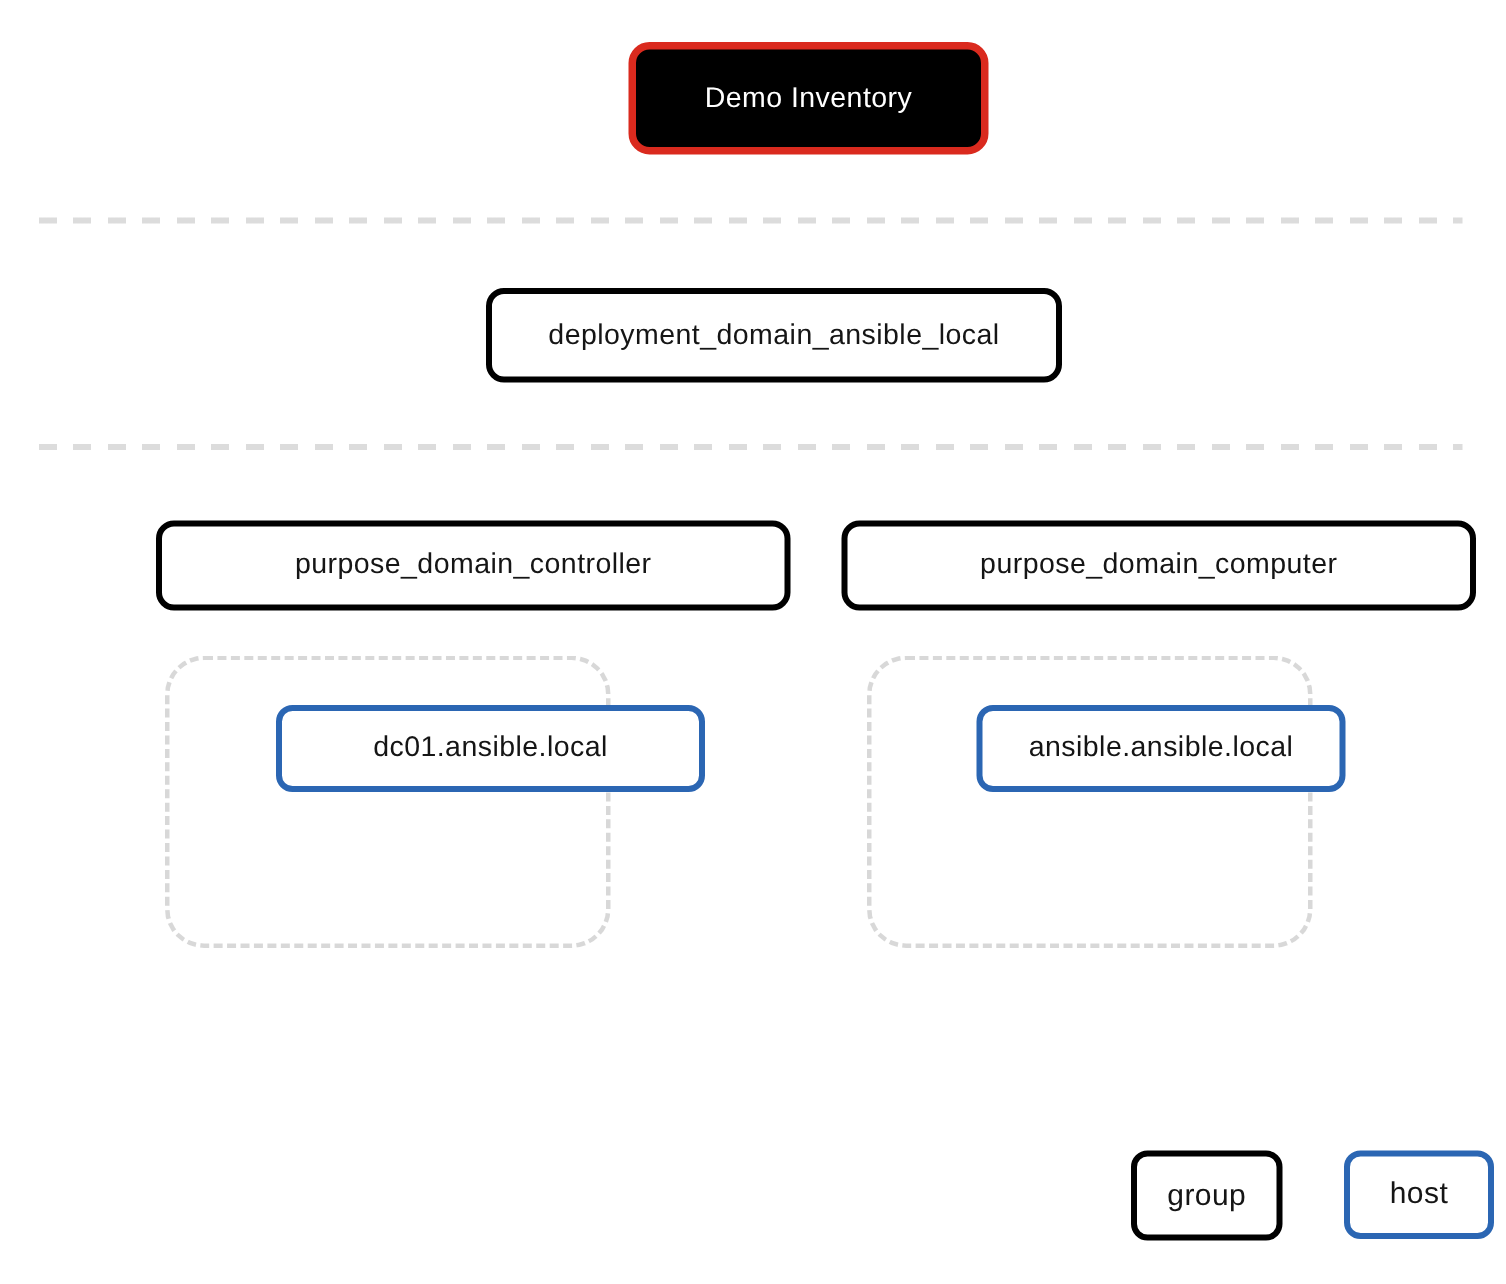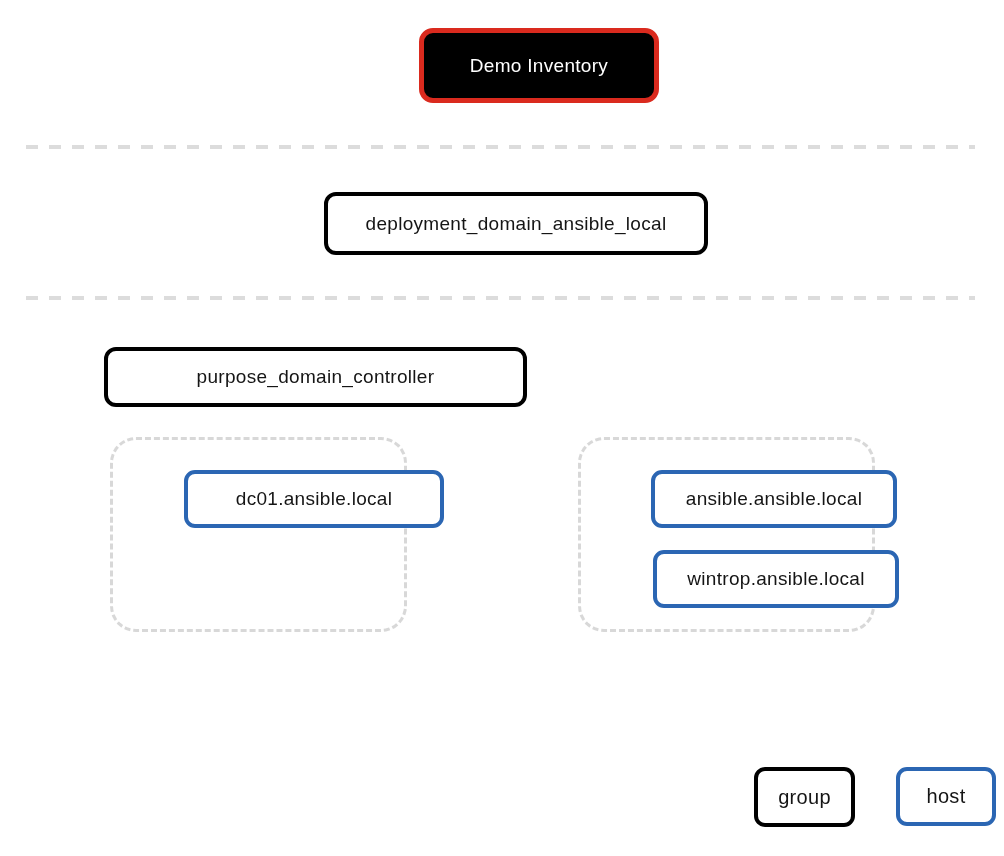--- a/index.html
+++ b/index.html
@@ -65,21 +65,21 @@
     border-radius: 26px;
     background: #ffffff;
   }
   .hosts-container-left  { left: 110px; top: 437px; width: 297px; height: 195px; }
   .hosts-container-right { left: 578px; top: 437px; width: 297px; height: 195px; }
 
   .node-host {
     border: 4px solid var(--host-border, #2b66b3);
     border-radius: 11px;
   }
-  .host-dc01    { left: 27px; top: 30px;  width: 260px; height: 58px; text-align: center; }
+  .host-dc01    { left: 27px; top: 30px;  width: 286px; height: 58px; text-align: center; }
   .host-winston { left: 26px; top: 30px;  width: 246px; height: 58px; }
   .host-wintrop { left: 28px; top: 110px; width: 246px; height: 58px; }
 
   .legend-group-box {
     left: 710px; top: 767px; width: 101px; height: 60px;
     border: 4px solid var(--group-border, #000000);
     border-radius: 11px;
     font-size: 20px;
   }
   .legend-host-box {
@@ -103,33 +103,33 @@
   <div class="node node-group node-deployment">
     <span>deployment_domain_ansible_local</span>
   </div>
 
   <div class="divider divider-middle"></div>
 
   <div class="node node-group node-controller">
     <span>purpose_domain_controller</span>
   </div>
 
+  <div class="node node-group node-computer">
+    <span>purpose_domain_computer</span>
+  </div>
 
   <div class="hosts-container hosts-container-left">
     <div class="node node-host host-dc01">
       <span>dc01.ansible.local</span>
     </div>
   </div>
 
   <div class="hosts-container hosts-container-right">
     <div class="node node-host host-winston">
       <span>ansible.ansible.local</span>
-    </div>
-    <div class="node node-host host-wintrop">
-      <span>wintrop.ansible.local</span>
     </div>
   </div>
 
   <div class="node legend-group-box">
     <span>group</span>
   </div>
 
   <div class="node legend-host-box">
     <span>host</span>
   </div>

